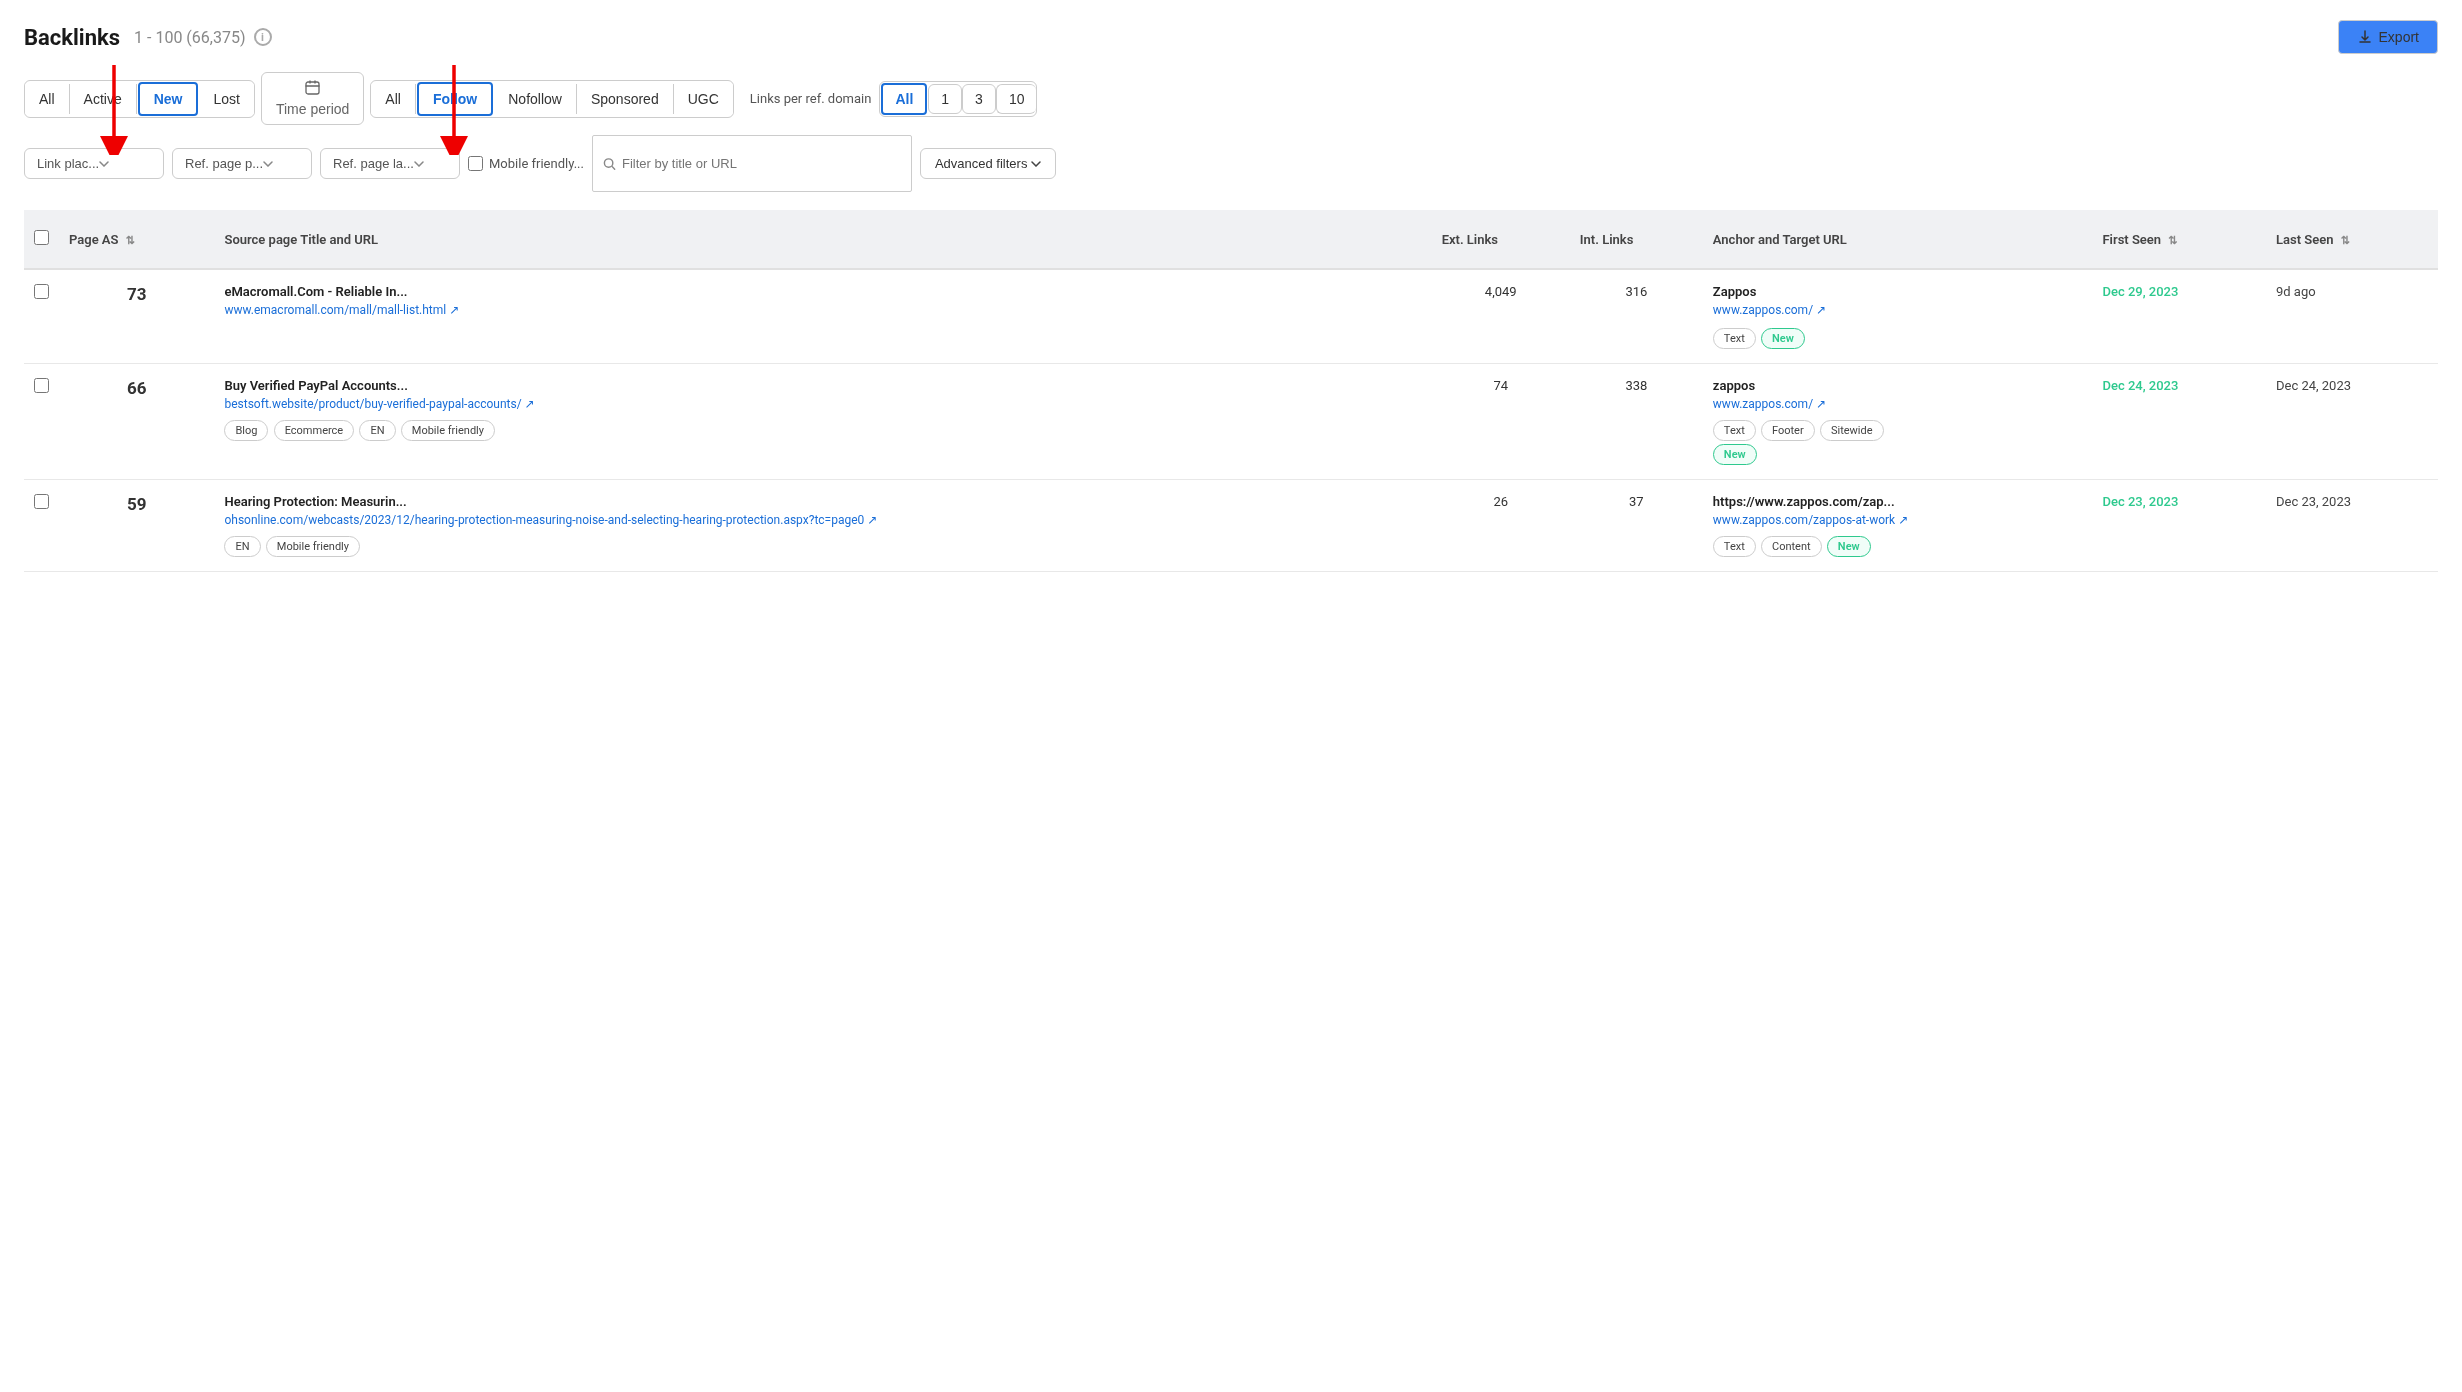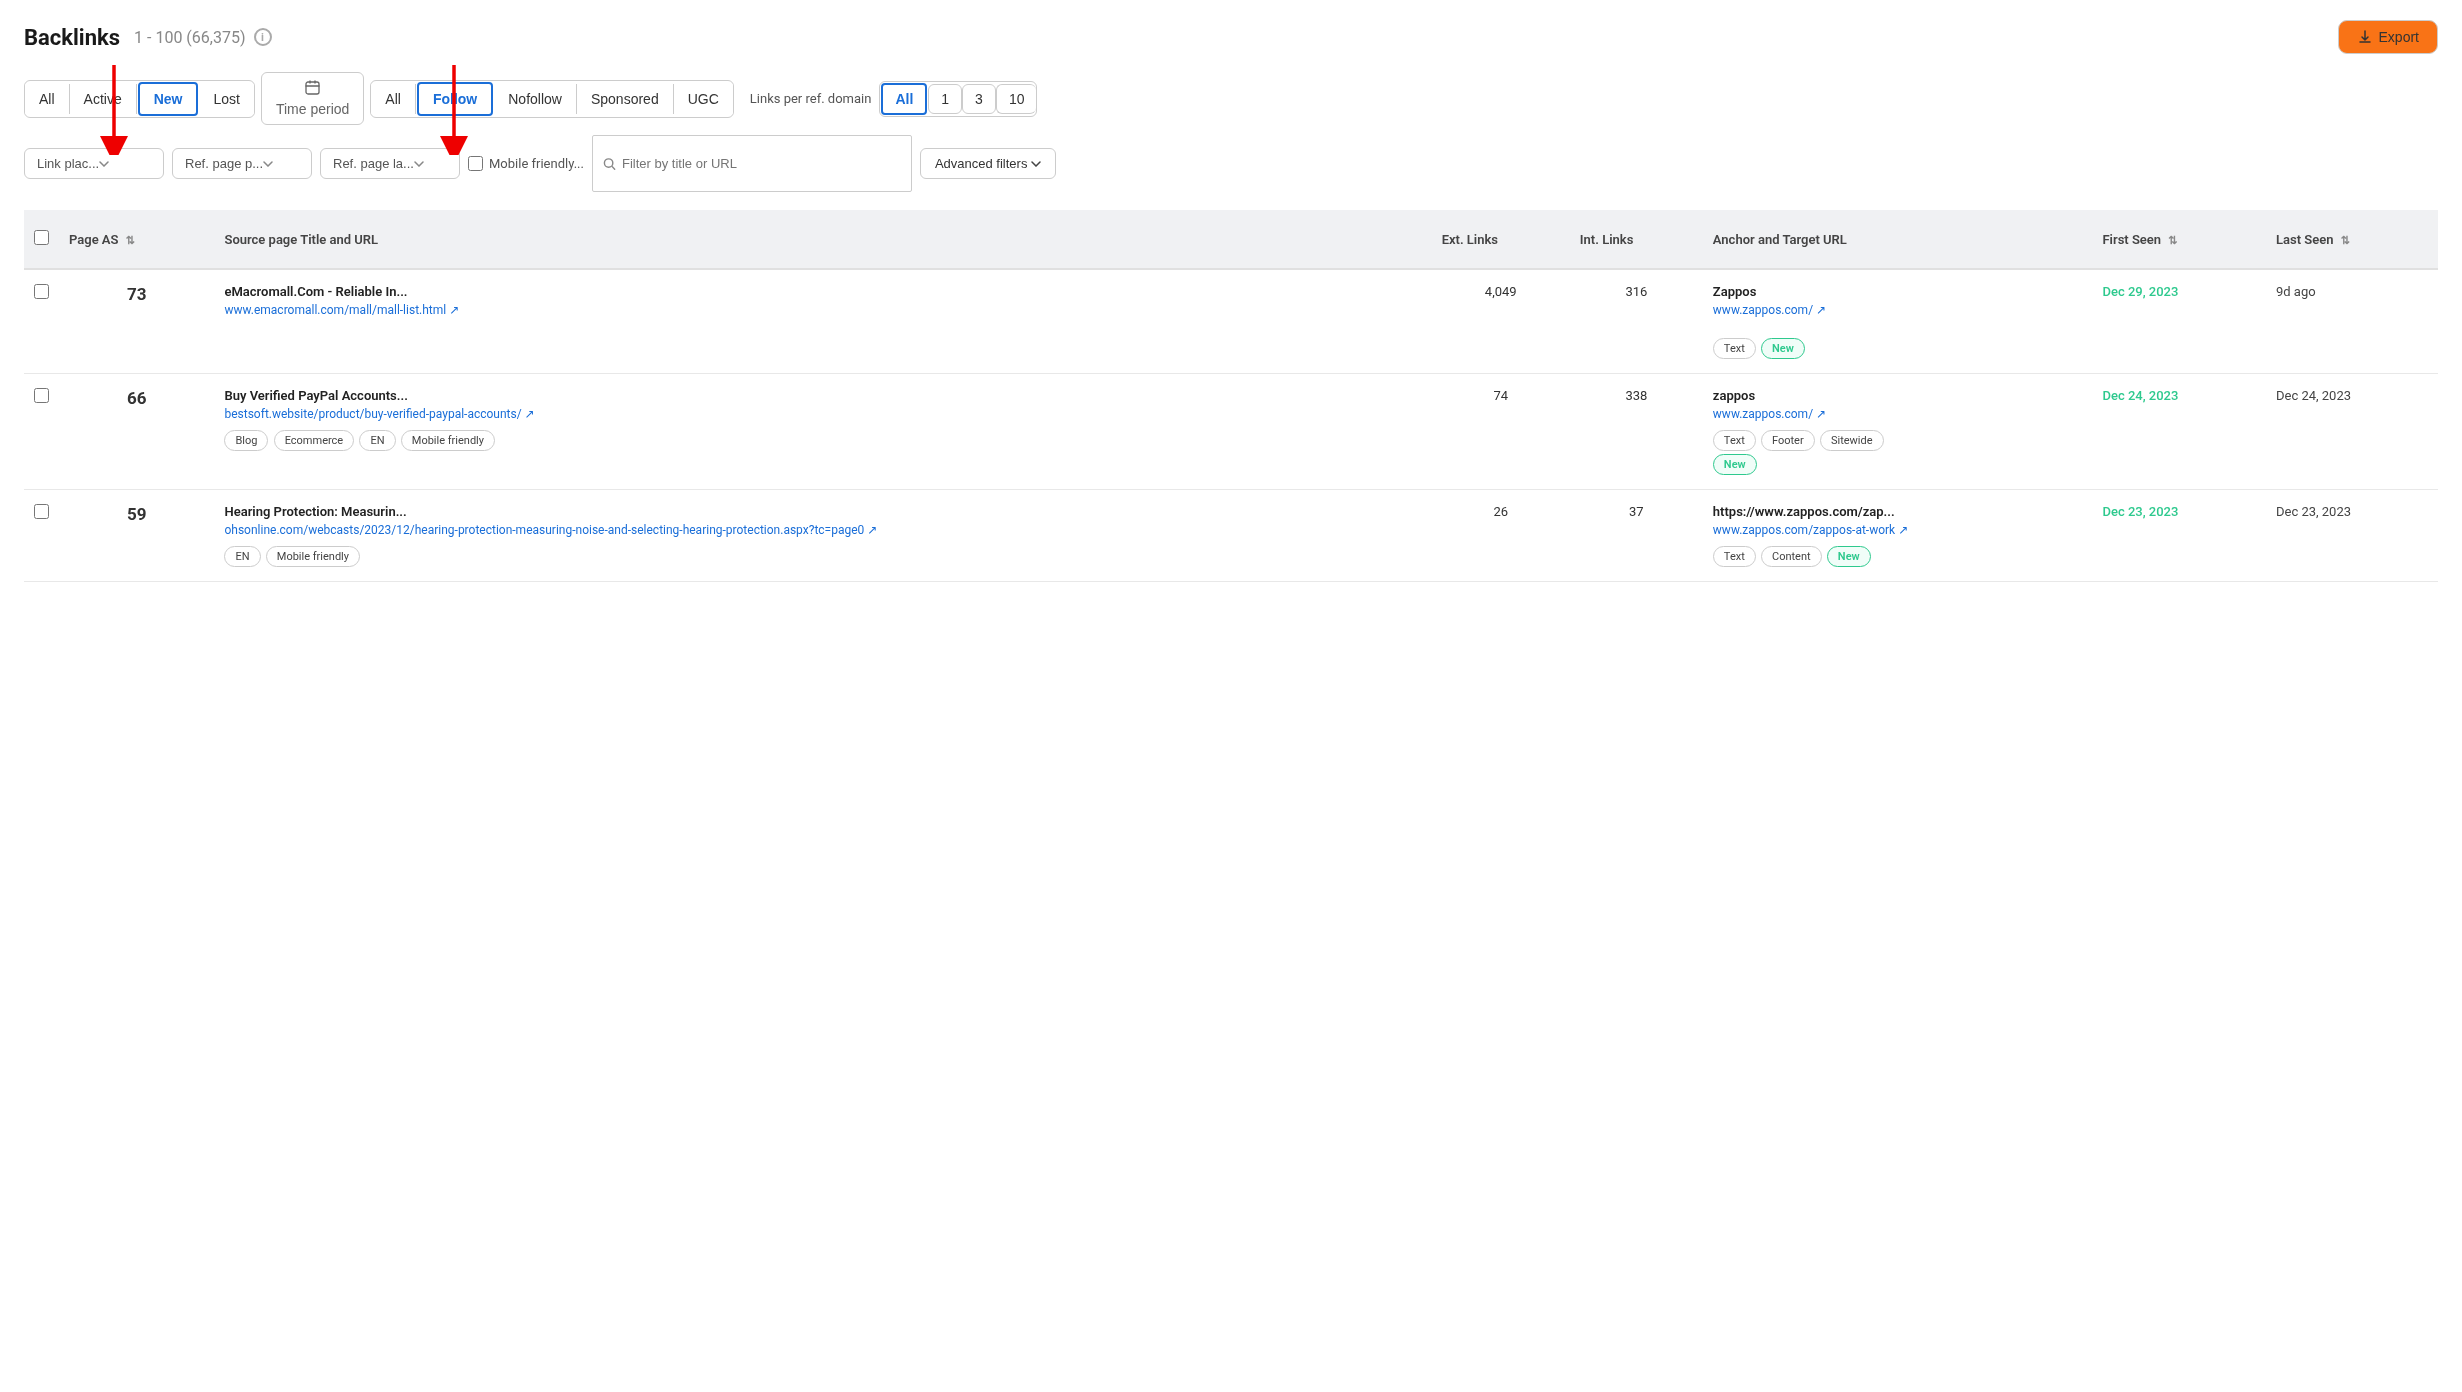--- a/index.html
+++ b/index.html
@@ -48,22 +48,22 @@
       font-size: 11px;
       font-weight: bold;
       cursor: pointer;
     }
     .export-btn {
       display: flex;
       align-items: center;
       gap: 6px;
       padding: 8px 18px;
       border: 1.5px solid #ccc;
-      border-radius: 9px;
-      background: #f97316;
+      border-radius: 4px;
+      background: #3b82f6;
       cursor: pointer;
       font-size: 14px;
       color: #333;
     }
     .filter-bar-top {
       display: flex;
       align-items: center;
       gap: 6px;
       margin-bottom: 10px;
       flex-wrap: wrap;
@@ -440,21 +440,21 @@
           <td class="num-cell">73</td>
           <td>
             <div class="source-title">eMacromall.Com - Reliable In...</div>
             <a href="#" class="source-url">www.emacromall.com/mall/mall-list.html ↗</a>
           </td>
           <td style="text-align:center;">4,049</td>
           <td style="text-align:center;">316</td>
           <td>
             <div class="anchor-name">Zappos</div>
             <a href="#" class="anchor-url">www.zappos.com/ ↗</a>
-            <div style="margin-top:18px;">
+            <div style="margin-top:8px;">
               <span class="tag">Text</span>
               <span class="tag new-tag">New</span>
             </div>
           </td>
           <td>
             <span class="first-seen-date">Dec 29, 2023</span>
           </td>
           <td>
             <span class="last-seen-date">9d ago</span>
           </td>

